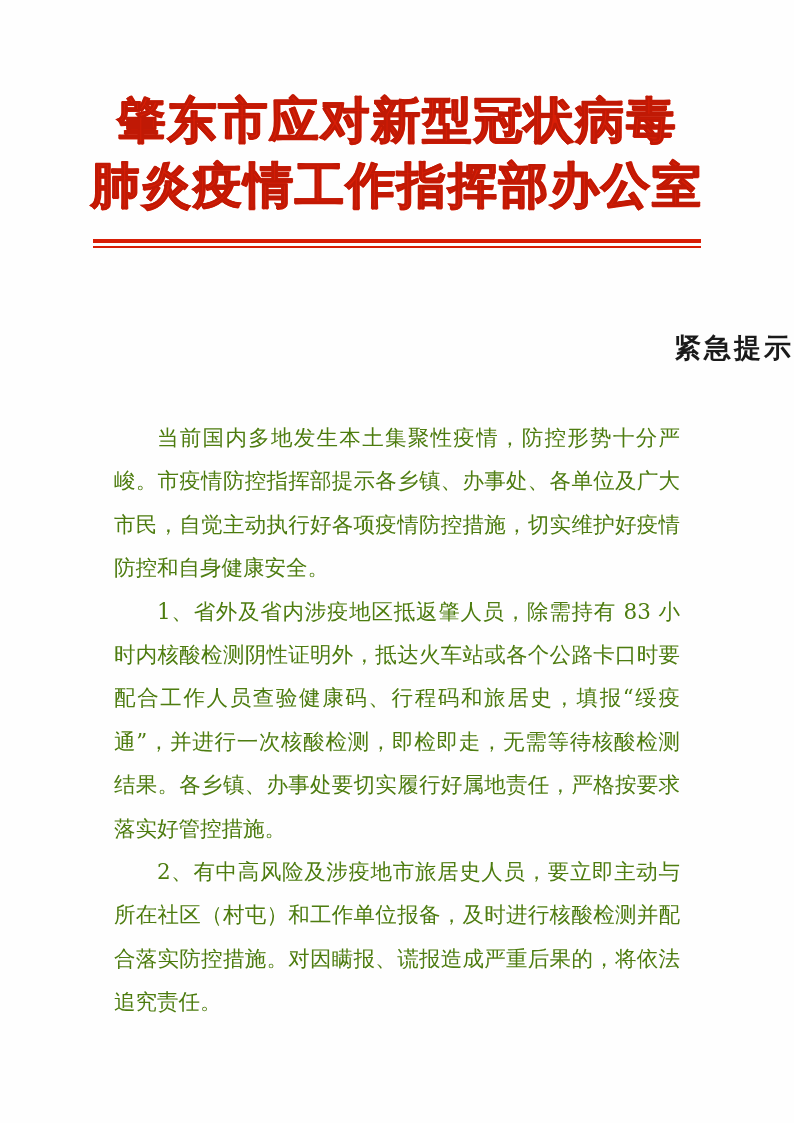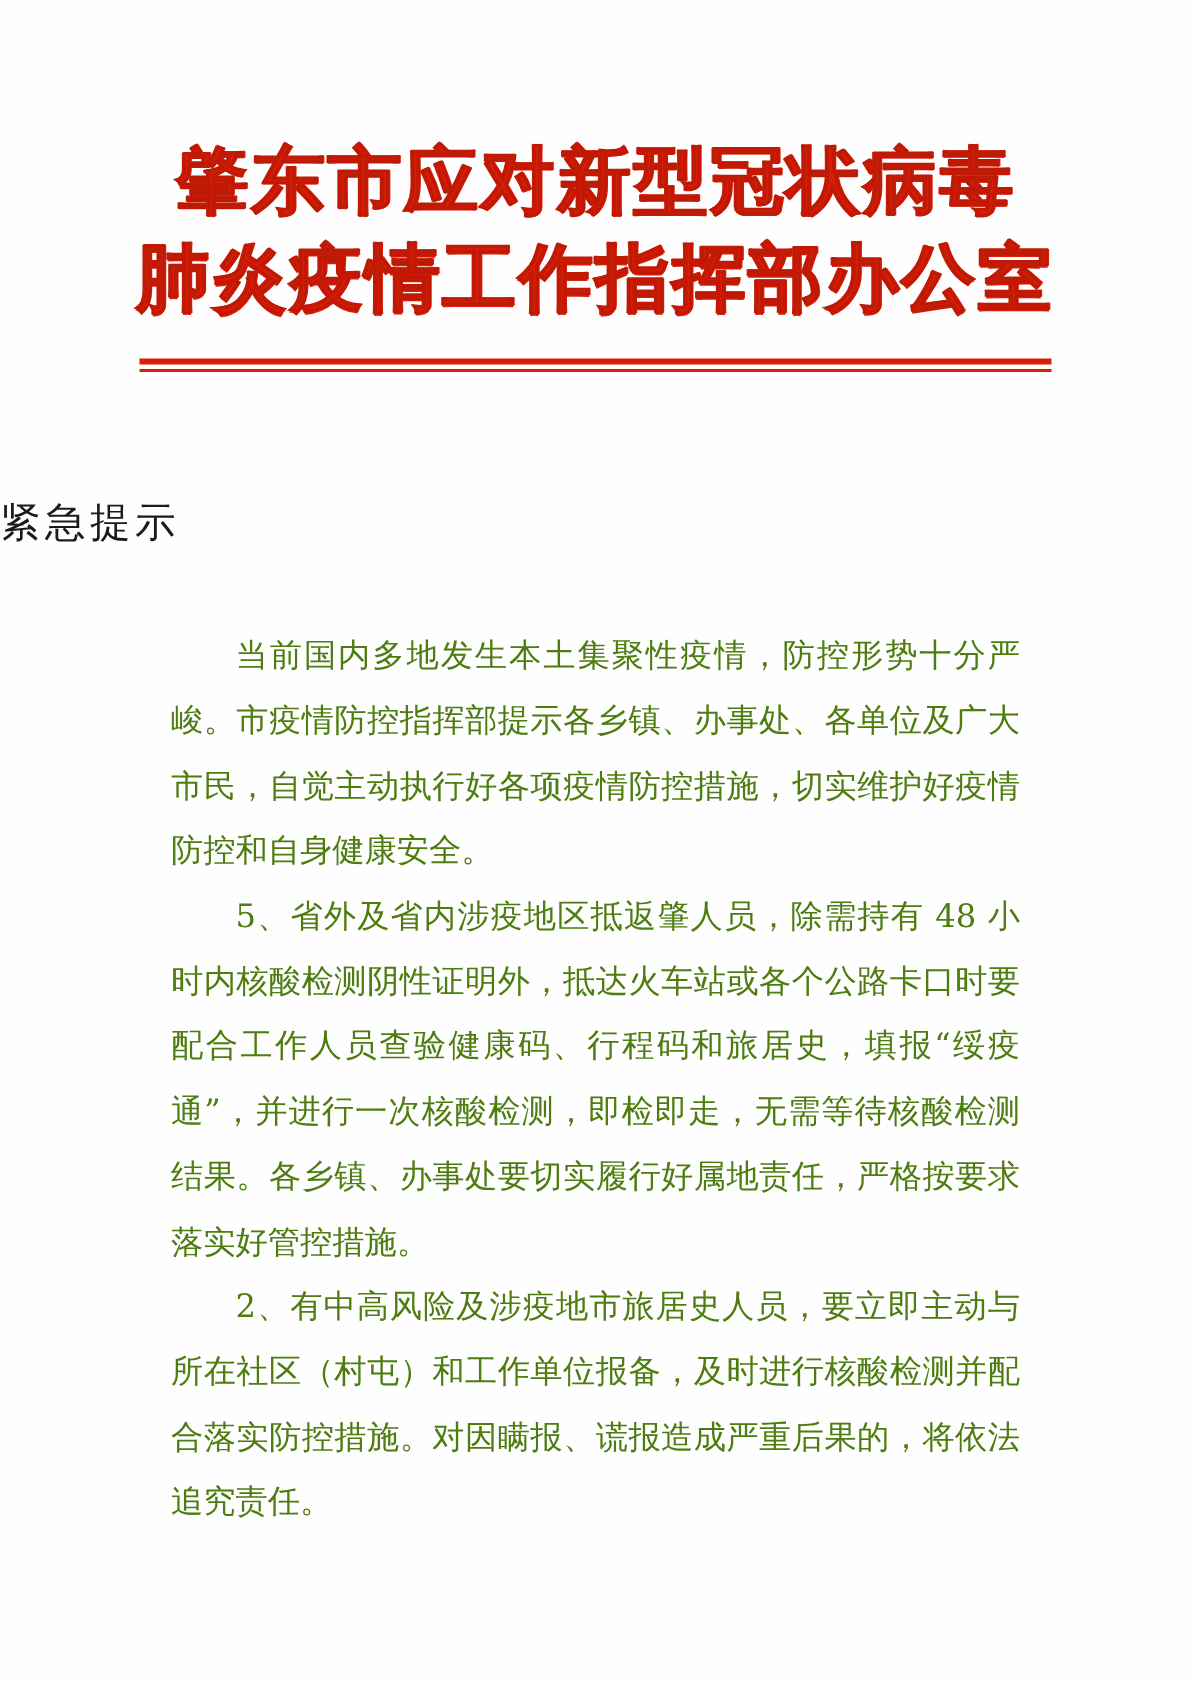--- a/index.html
+++ b/index.html
@@ -49,23 +49,23 @@
   }
   .rule-gap {
     height: 3px;
   }
   .rule-thin {
     height: 1.5px;
     background: #d81e06;
   }
   .doc-title {
     margin-top: 82px;
-    text-align: left;
+    text-align: right;
     font-size: 27px;
-    font-weight: normal;
+    font-weight: bold;
     color: #1a1a1a;
     letter-spacing: 3px;
     font-family: "DejaVu Serif", "Liberation Serif", serif;
   }
   .body-text {
     margin: 50px auto 0 auto;
     width: 566px;
     color: #4d7c0f;
     font-size: 21.5px;
     line-height: 2.02;
@@ -94,17 +94,17 @@
   <div class="rule-wrap">
     <div class="rule-thick"></div>
     <div class="rule-gap"></div>
     <div class="rule-thin"></div>
   </div>
 
   <div class="doc-title">紧急提示</div>
 
   <div class="body-text clipped">
     <p>当前国内多地发生本土集聚性疫情，防控形势十分严峻。市疫情防控指挥部提示各乡镇、办事处、各单位及广大市民，自觉主动执行好各项疫情防控措施，切实维护好疫情防控和自身健康安全。</p>
-    <p>5、省外及省内涉疫地区抵返肇人员，除需持有 48 小时内核酸检测阴性证明外，抵达火车站或各个公路卡口时要配合工作人员查验健康码、行程码和旅居史，填报“绥疫通”，并进行一次核酸检测，即检即走，无需等待核酸检测结果。各乡镇、办事处要切实履行好属地责任，严格按要求落实好管控措施。</p>
+    <p>1、省外及省内涉疫地区抵返肇人员，除需持有 83 小时内核酸检测阴性证明外，抵达火车站或各个公路卡口时要配合工作人员查验健康码、行程码和旅居史，填报“绥疫通”，并进行一次核酸检测，即检即走，无需等待核酸检测结果。各乡镇、办事处要切实履行好属地责任，严格按要求落实好管控措施。</p>
     <p>2、有中高风险及涉疫地市旅居史人员，要立即主动与所在社区（村屯）和工作单位报备，及时进行核酸检测并配合落实防控措施。对因瞒报、谎报造成严重后果的，将依法追究责任。</p>
   </div>
 
 </div>
 
 </body></html>

